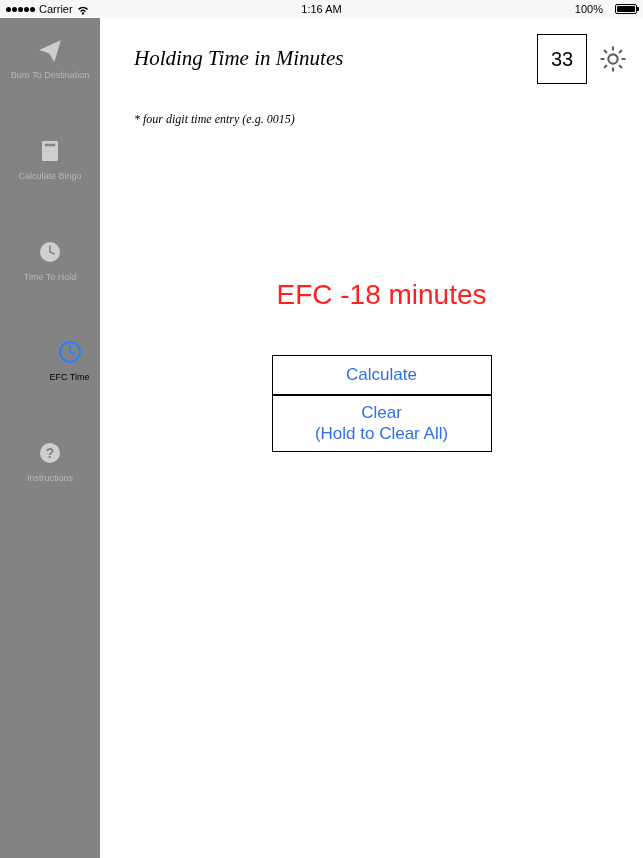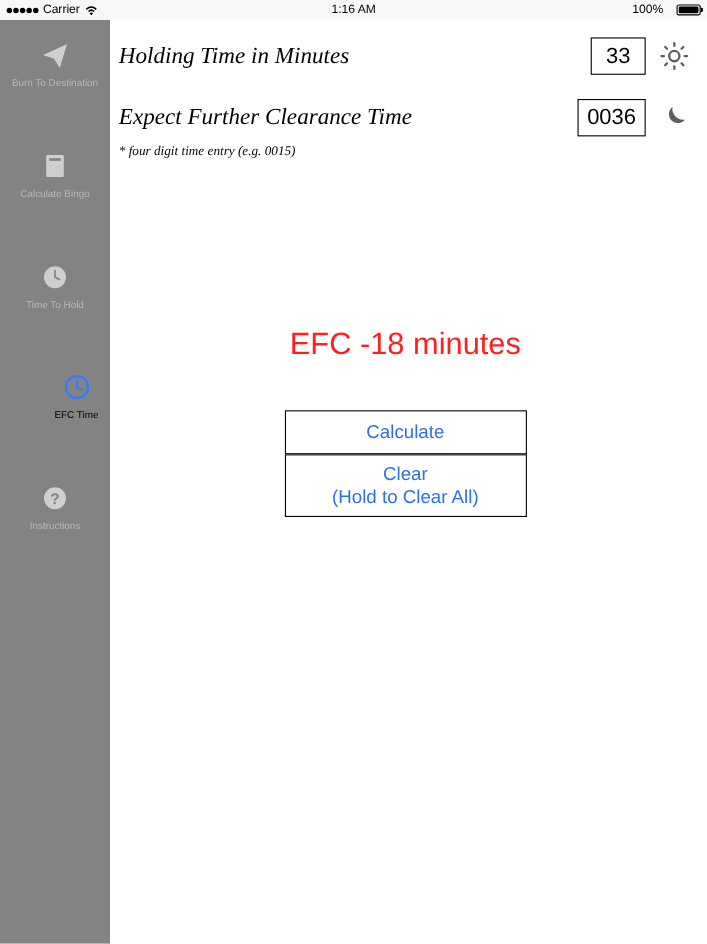--- a/index.html
+++ b/index.html
@@ -55,21 +55,21 @@
     .sidebar-label { font-size: 9px; text-align: center; line-height: 1.2; color: inherit; }
     .sidebar-item.dimlabel .sidebar-label { color: #b8b8b8; }
     .sidebar-item.active .sidebar-label { color: #000; }
     .icon-slot { width: 28px; height: 28px; display: flex; align-items: center; justify-content: center; color: #cfcfcf; }
     .sidebar-item.active .icon-slot svg { stroke: #2f7dff; fill: none; }
 
     
     .main {
       flex: 1;
       background: #fff;
-      padding: 16px 14px 0 8px;
+      padding: 16px 14px 0 34px;
       position: relative;
       display: flex;
       flex-direction: column;
     }
     .field-row {
       display: flex;
       align-items: center;
       justify-content: space-between;
       gap: 10px;
     }
@@ -77,21 +77,21 @@
     .field-label {
       flex: 1;
       font-family: Georgia, "Times New Roman", serif;
       font-style: italic;
       font-size: 21px;
       color: #000;
       line-height: 1.2;
     }
     .field-input {
       width: 62px;
-      height: 34px;
+      height: 50px;
       border: 1px solid #000;
       text-align: center;
       font-size: 20px;
       font-family: -apple-system, Arial, sans-serif;
       background: #fff;
     }
     .field-input.narrow { width: 50px; }
     .side-icon { width: 32px; height: 32px; display: flex; align-items: center; justify-content: center; color: #5e5e5e; }
     .hint {
       font-family: Georgia, "Times New Roman", serif;
@@ -228,29 +228,20 @@
           <svg viewBox="0 0 24 24" width="28" height="28" fill="none" stroke="#5e5e5e" stroke-width="1.8" stroke-linecap="round">
               <circle cx="12" cy="12" r="4"></circle>
               <path d="M12 2v2M12 20v2M4.9 4.9l1.4 1.4M17.7 17.7l1.4 1.4M2 12h2M20 12h2M4.9 19.1l1.4-1.4M17.7 6.3l1.4-1.4"></path>
             </svg>
         </span>
       </div>
     </div>
 
 
     <div class="field-block">
-      <div class="field-row">
-        <span class="field-label">Expect Further Clearance Time</span>
-        <input class="field-input" value="0036" style="">
-        <span class="side-icon">
-          <svg viewBox="0 0 24 24" width="26" height="26" fill="#5e5e5e">
-              <path d="M21 13.5A9 9 0 0 1 10.5 3 7.5 7.5 0 1 0 21 13.5z"></path>
-            </svg>
-        </span>
-      </div>
       <div class="hint">* four digit time entry (e.g. 0015)</div>
     </div>
 
     <div class="result">EFC -18 minutes</div>
 
     <div class="btn-stack">
       <button class="calc-btn">Calculate</button>
       <button class="clear-btn">Clear
 (Hold to Clear All)</button>
     </div>

